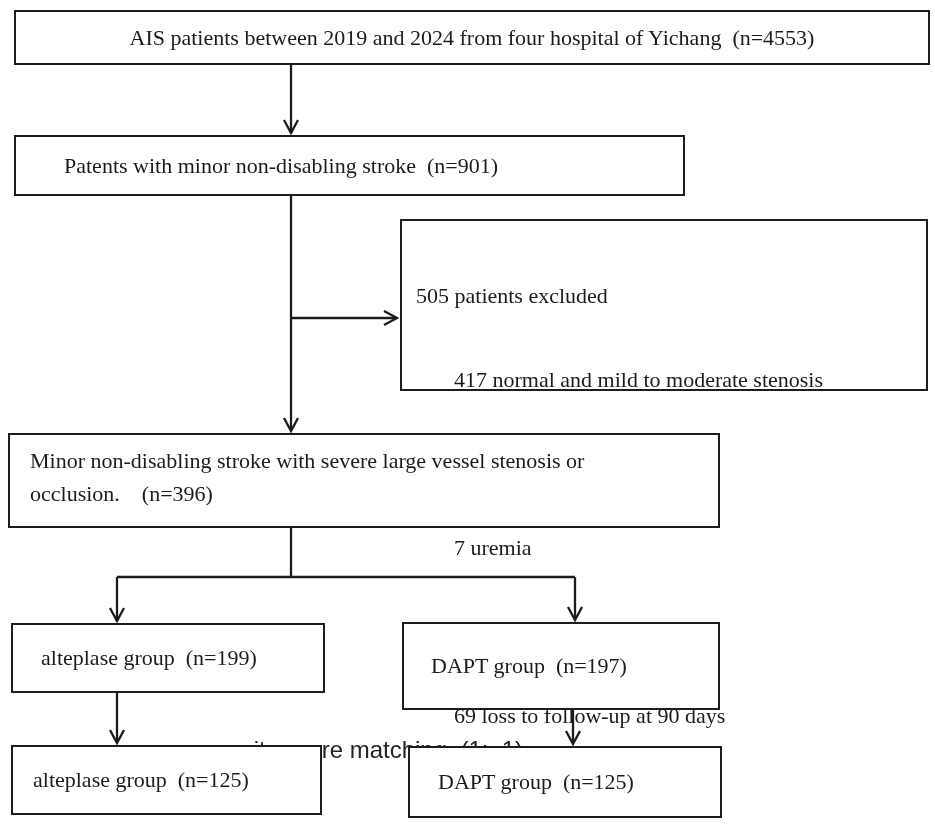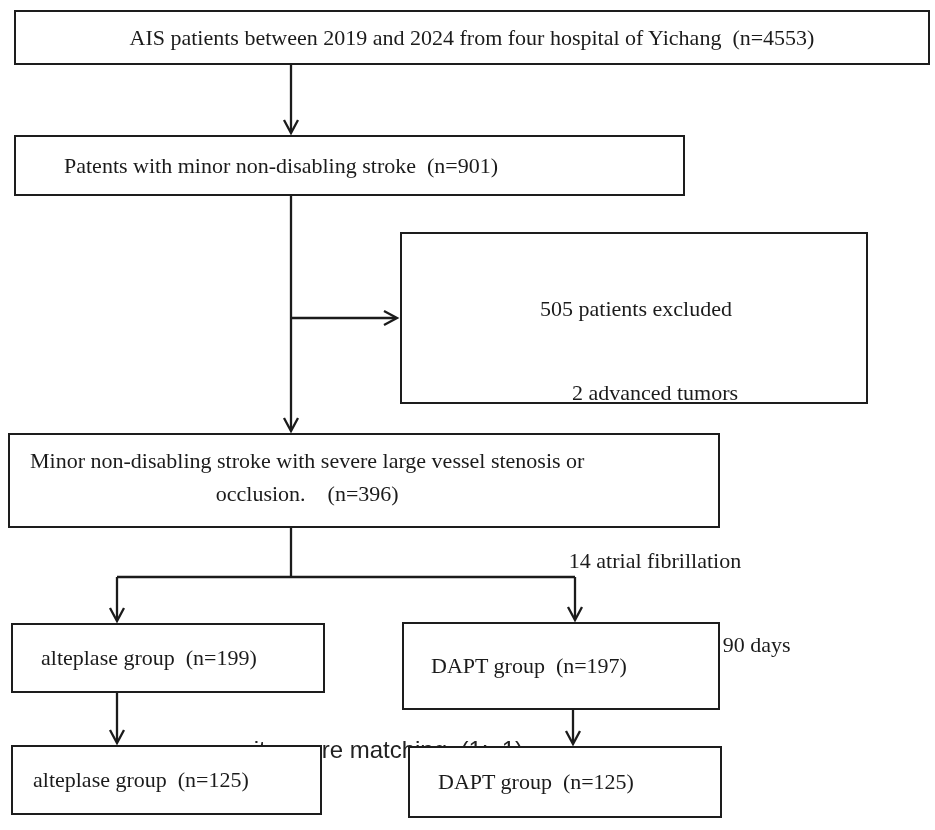--- a/index.html
+++ b/index.html
@@ -33,36 +33,35 @@
   .box {
     position: absolute;
     box-sizing: border-box;
     border: 2.5px solid #1d1d1d;
     background: #ffffff;
     display: flex;
     align-items: center;
     font-size: 22px;
     line-height: 28px;
     white-space: pre-wrap;
-    text-align: center;
   }
   .box.top-align {
     align-items: flex-start;
   }
   .box-ais {
     left: 14px; top: 10px; width: 916px; height: 55px;
     justify-content: center;
     text-align: center;
   }
   .box-minor {
     left: 14px; top: 135px; width: 671px; height: 61px;
     padding-left: 48px;
   }
   .box-excluded {
-    left: 400px; top: 232px; width: 468px; height: 172px;
+    left: 400px; top: 219px; width: 528px; height: 172px;
     padding: 5px 10px 0 14px;
     display: block;
     line-height: 28px;
   }
   .excl-item {
     margin-left: 38px;
   }
   .box-severe {
     left: 8px; top: 433px; width: 712px; height: 95px;
     padding: 9px 16px 0 20px;
@@ -141,20 +140,21 @@
   <div class="box box-ais">
     <span>AIS patients between 2019 and 2024 from four hospital of Yichang  (n=4553)</span>
   </div>
 
   <div class="box box-minor">
     <span>Patents with minor non-disabling stroke  (n=901)</span>
   </div>
 
   <div class="box box-excluded">
     <div>505 patients excluded</div>
+    <div class="excl-item">417 normal and mild to moderate stenosis</div>
     <div class="excl-item">2 advanced tumors</div>
     <div class="excl-item">7 uremia</div>
     <div class="excl-item">14 atrial fibrillation</div>
     <div class="excl-item">69 loss to follow-up at 90 days</div>
   </div>
 
   <div class="box box-severe top-align">
     <span>Minor non-disabling stroke with severe large vessel stenosis or
 occlusion.    (n=396)</span>
   </div>

